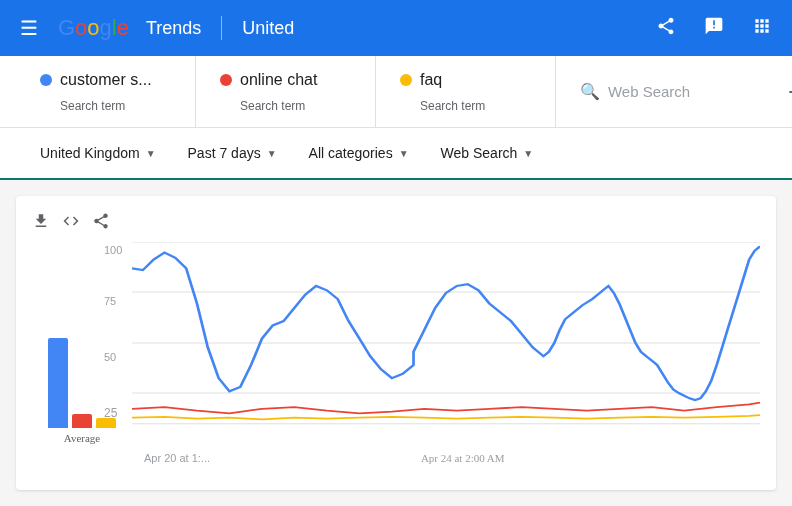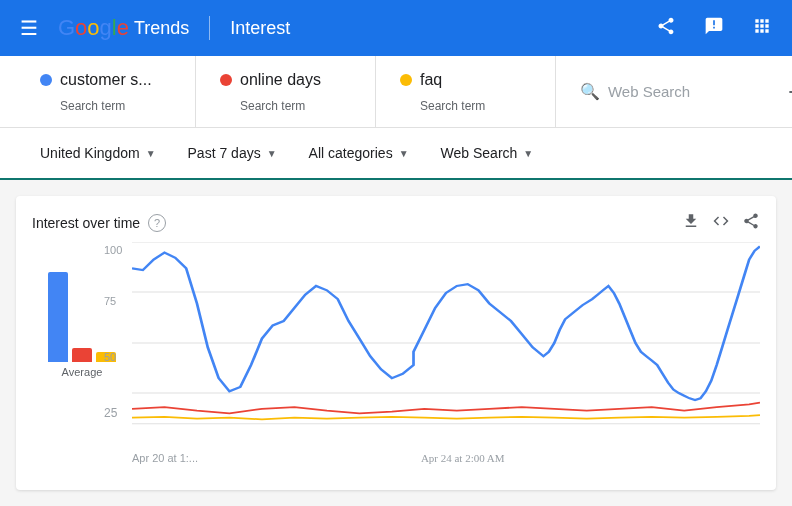--- a/index.html
+++ b/index.html
@@ -13,21 +13,21 @@
       align-items: center;
       padding: 0 12px;
       gap: 12px;
     }
     .header-menu-icon { color: white; font-size: 20px; cursor: pointer; padding: 8px; }
     .header-logo { display: flex; align-items: center; gap: 4px; }
     .g-blue { color: #4285f4; }
     .g-red { color: #ea4335; }
     .g-yellow { color: #fbbc05; }
     .g-green { color: #34a853; }
-    .logo-trends { color: white; font-size: 18px; font-weight: 400; margin-left: 1px; }
+    .logo-trends { color: white; font-size: 18px; font-weight: 400; margin-left: 13px; }
     .header-divider { width: 1px; height: 24px; background: rgba(255,255,255,0.5); margin: 0 8px; }
     .header-spacer { flex: 1; }
     .header-icon { color: white; font-size: 18px; cursor: pointer; padding: 8px; }
 
     
     .search-terms-bar {
       background: white;
       display: flex;
       align-items: center;
       height: 72px;
@@ -141,22 +141,23 @@
       height: calc(100% - 40px);
       gap: 0;
     }
 
     
     .average-section {
       width: 100px;
       display: flex;
       flex-direction: column;
       align-items: center;
-      justify-content: flex-start;
+      justify-content: flex-end;
       padding-bottom: 20px;
+      font-family: Liberation Serif, serif;
     }
     .avg-bars {
       display: flex;
       align-items: flex-end;
       gap: 4px;
       height: 120px;
     }
     .avg-bar {
       width: 20px;
       border-radius: 2px 2px 0 0;
@@ -185,21 +186,21 @@
 
 <div class="header">
   <span class="header-menu-icon">☰</span>
   <div class="header-logo">
     <span style="font-size:22px; font-weight:normal;">
       <span class="g-blue">G</span><span class="g-red">o</span><span class="g-yellow">o</span><span class="g-blue">g</span><span class="g-green">l</span><span class="g-red">e</span>
     </span>
     <span class="logo-trends">Trends</span>
   </div>
   <div class="header-divider"></div>
-  <span style="color:white; font-size:18px;">Interest</span>
+  <span style="color:white; font-size:18px;">United</span>
   <div class="header-spacer"></div>
 
   <span class="header-icon">
     <svg width="20" height="20" viewBox="0 0 24 24" fill="white">
         <path d="M18 16.08c-.76 0-1.44.3-1.96.77L8.91 12.7c.05-.23.09-.46.09-.7s-.04-.47-.09-.7l7.05-4.11c.54.5 1.25.81 2.04.81 1.66 0 3-1.34 3-3s-1.34-3-3-3-3 1.34-3 3c0 .24.04.47.09.7L8.04 9.81C7.5 9.31 6.79 9 6 9c-1.66 0-3 1.34-3 3s1.34 3 3 3c.79 0 1.5-.31 2.04-.81l7.12 4.16c-.05.21-.08.43-.08.65 0 1.61 1.31 2.92 2.92 2.92 1.61 0 2.92-1.31 2.92-2.92s-1.31-2.92-2.92-2.92z"></path>
       </svg>
   </span>
 
   <span class="header-icon">
     <svg width="20" height="20" viewBox="0 0 24 24" fill="white">
@@ -220,21 +221,21 @@
     <div class="search-term-top">
       <div class="dot dot-blue"></div>
       <span class="term-name">customer s...</span>
     </div>
     <div class="term-type">Search term</div>
   </div>
 
   <div class="search-term-item">
     <div class="search-term-top">
       <div class="dot dot-red"></div>
-      <span class="term-name">online days</span>
+      <span class="term-name">online chat</span>
     </div>
     <div class="term-type">Search term</div>
   </div>
 
   <div class="search-term-item">
     <div class="search-term-top">
       <div class="dot dot-yellow"></div>
       <span class="term-name">faq</span>
     </div>
     <div class="term-type">Search term</div>
@@ -265,26 +266,20 @@
   <div class="filter-item">
     <span>Web Search</span>
     <span class="filter-arrow">▼</span>
   </div>
 </div>
 
 <div class="main-content">
   <div class="chart-card">
 
     <div class="chart-header">
-      <div class="chart-title-section">
-        <span class="chart-title">Interest over time</span>
-        <div class="help-icon">
-          <span>?</span>
-        </div>
-      </div>
       <div class="chart-actions">
 
         <span class="chart-action-icon">
           <svg width="18" height="18" viewBox="0 0 24 24" fill="#5f6368">
               <path d="M19 9h-4V3H9v6H5l7 7 7-7zM5 18v2h14v-2H5z"></path>
             </svg>
         </span>
 
         <span class="chart-action-icon">
           <svg width="18" height="18" viewBox="0 0 24 24" fill="#5f6368">
@@ -327,18 +322,18 @@
           <line x1="0" y1="207" x2="580" y2="207" stroke="#e0e0e0" stroke-width="1"></line>
 
           <polyline fill="none" stroke="#4285f4" stroke-width="2.5" points="0,30 10,32 20,20 30,12 40,18 50,30 60,70 70,120 80,155 90,170 100,165 110,140 120,110 130,95 140,90 150,75 160,60 170,50 180,55 190,65 200,90 210,110 220,130 230,145 240,155 250,150 260,140 260,125 270,100 280,75 290,58 300,50 310,48 320,55 330,70 340,80 350,90 360,105 370,120 380,130 385,125 390,115 395,100 400,88 408,80 416,72 425,65 430,60 435,55 440,50 445,58 450,70 455,85 460,100 465,115 470,125 475,130 480,135 485,140 490,150 495,160 500,168 505,172 510,175 515,178 520,180 525,178 530,170 535,158 540,140 545,120 550,100 555,80 560,60 565,40 570,20 575,10 580,5"></polyline>
 
           <polyline fill="none" stroke="#ea4335" stroke-width="2" points="0,190 30,188 60,192 90,195 120,190 150,188 180,192 210,195 240,193 270,190 300,192 330,190 360,188 390,190 420,192 450,190 480,188 510,192 540,188 570,185 580,183"></polyline>
 
           <polyline fill="none" stroke="#fbbc05" stroke-width="2" points="0,200 30,199 60,201 90,200 120,202 150,200 180,201 210,200 240,199 270,200 300,201 330,200 360,199 390,200 420,201 450,200 480,199 510,200 540,199 570,198 580,197"></polyline>
         </svg>
 
         
-        <span style="position:absolute;bottom:0;left:0;font-size:11px;color:#9aa0a6;">Apr 20 at 1:...</span>
+        <span style="position:absolute;bottom:0;left:12px;font-size:11px;color:#9aa0a6;">Apr 20 at 1:...</span>
         <span style="position:absolute;bottom:0;left:46%;font-size:11px;color:#9aa0a6;font-family:Liberation Serif, serif;">Apr 24 at 2:00 AM</span>
       </div>
     </div>
   </div>
 </div>
 
 </body></html>

